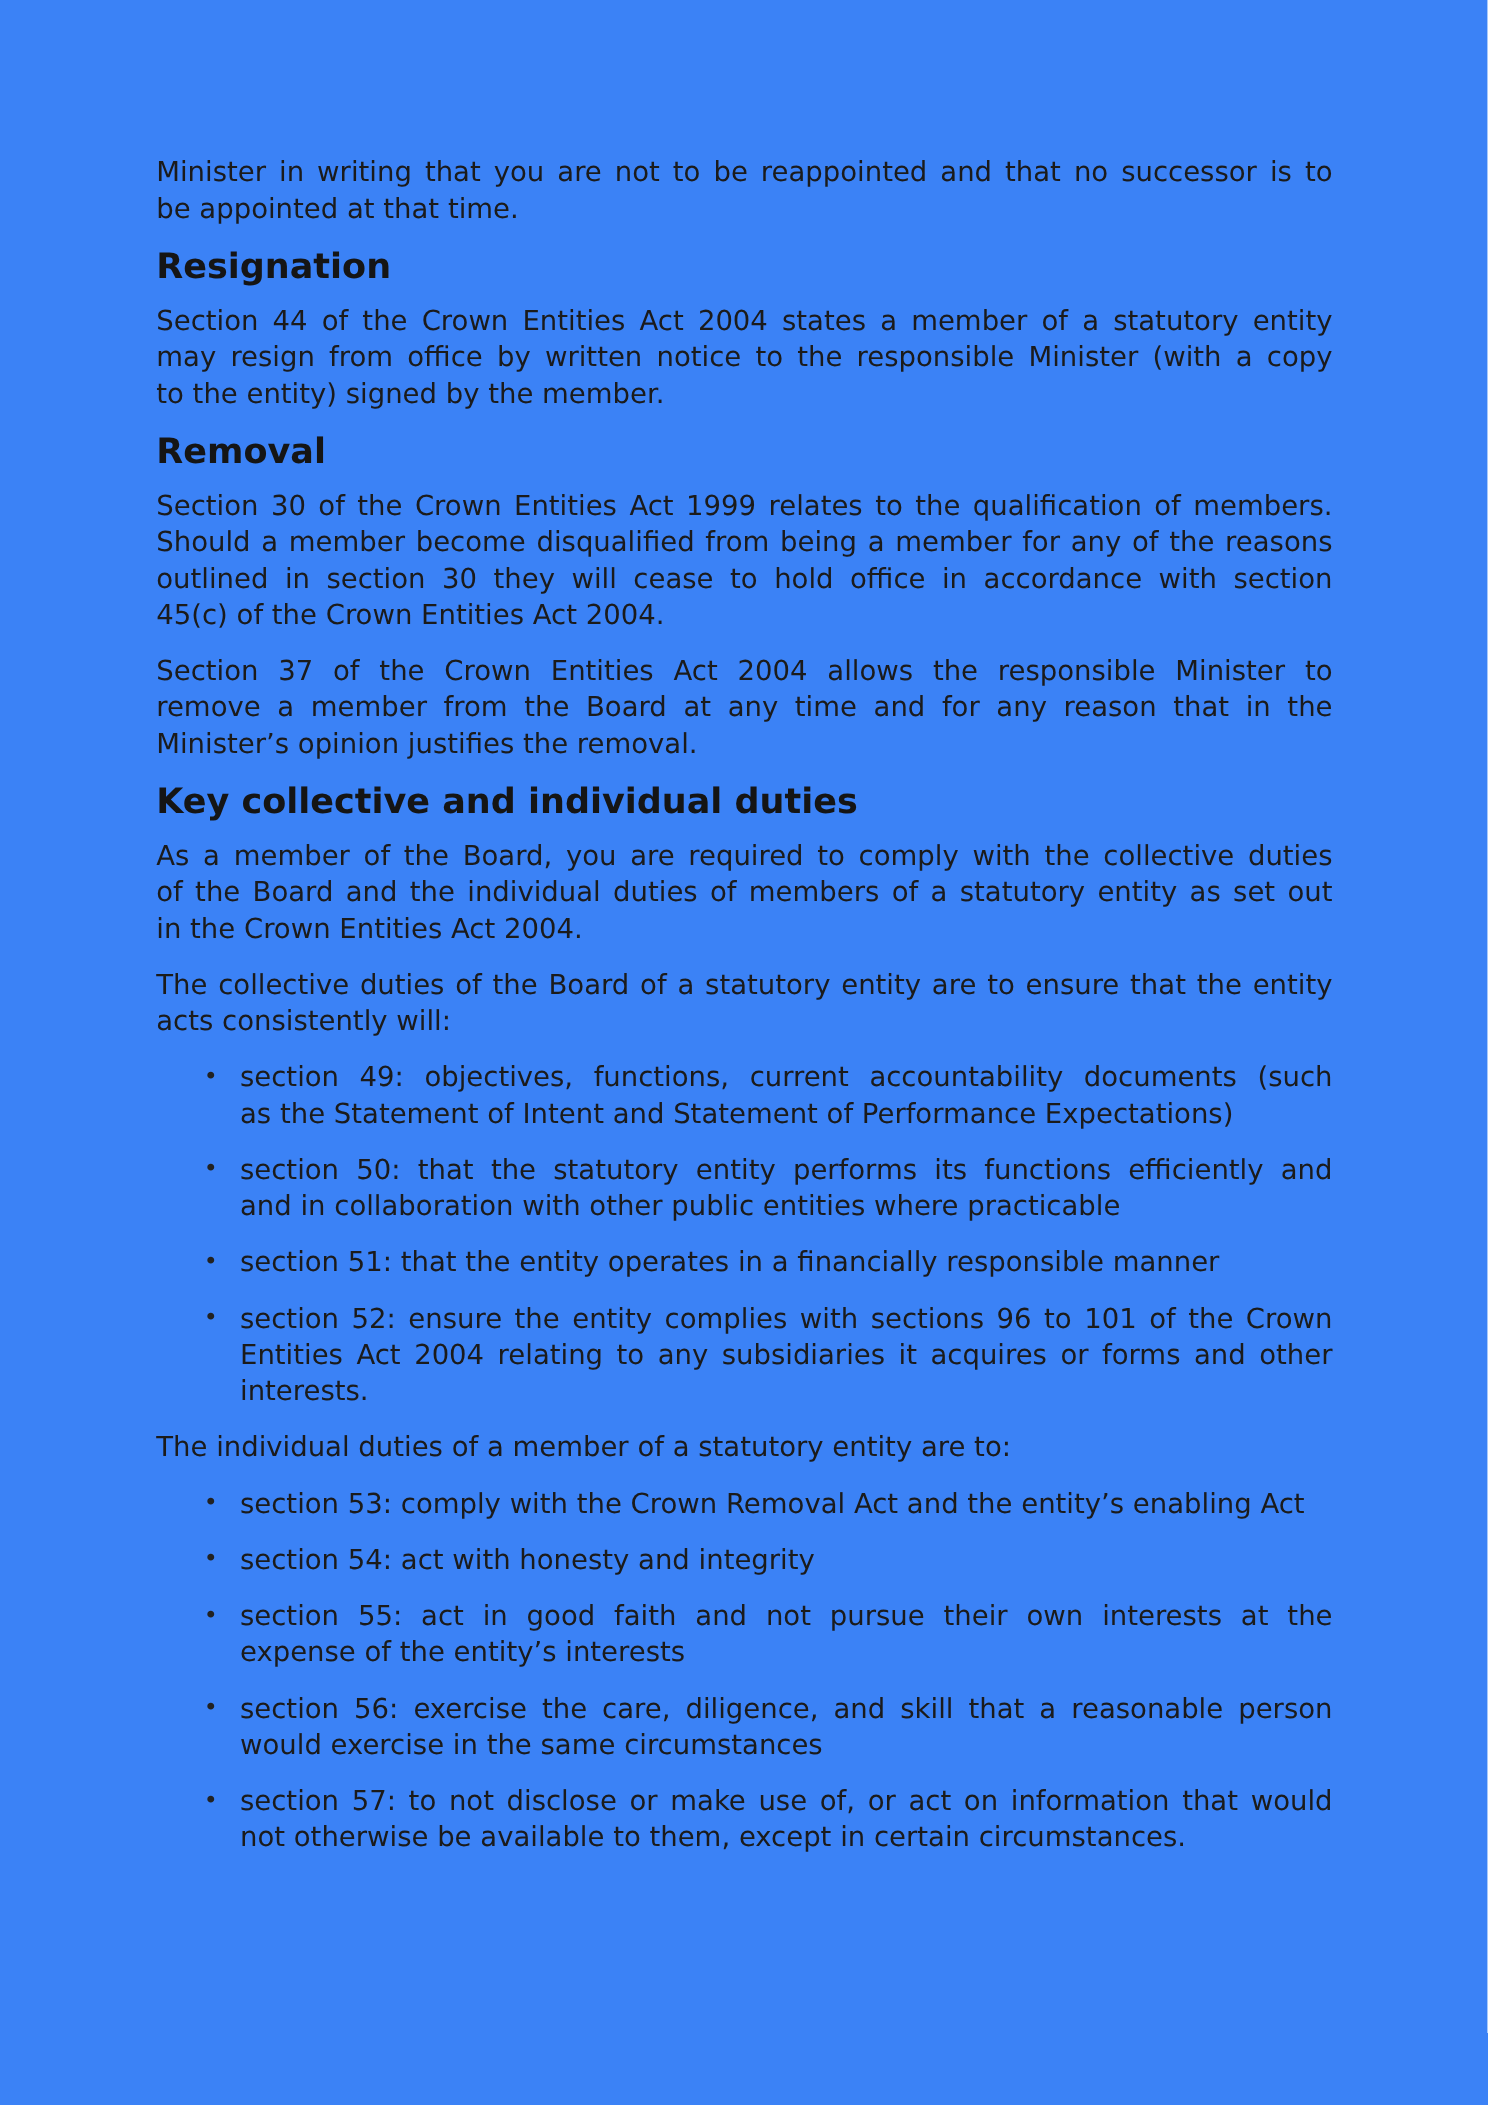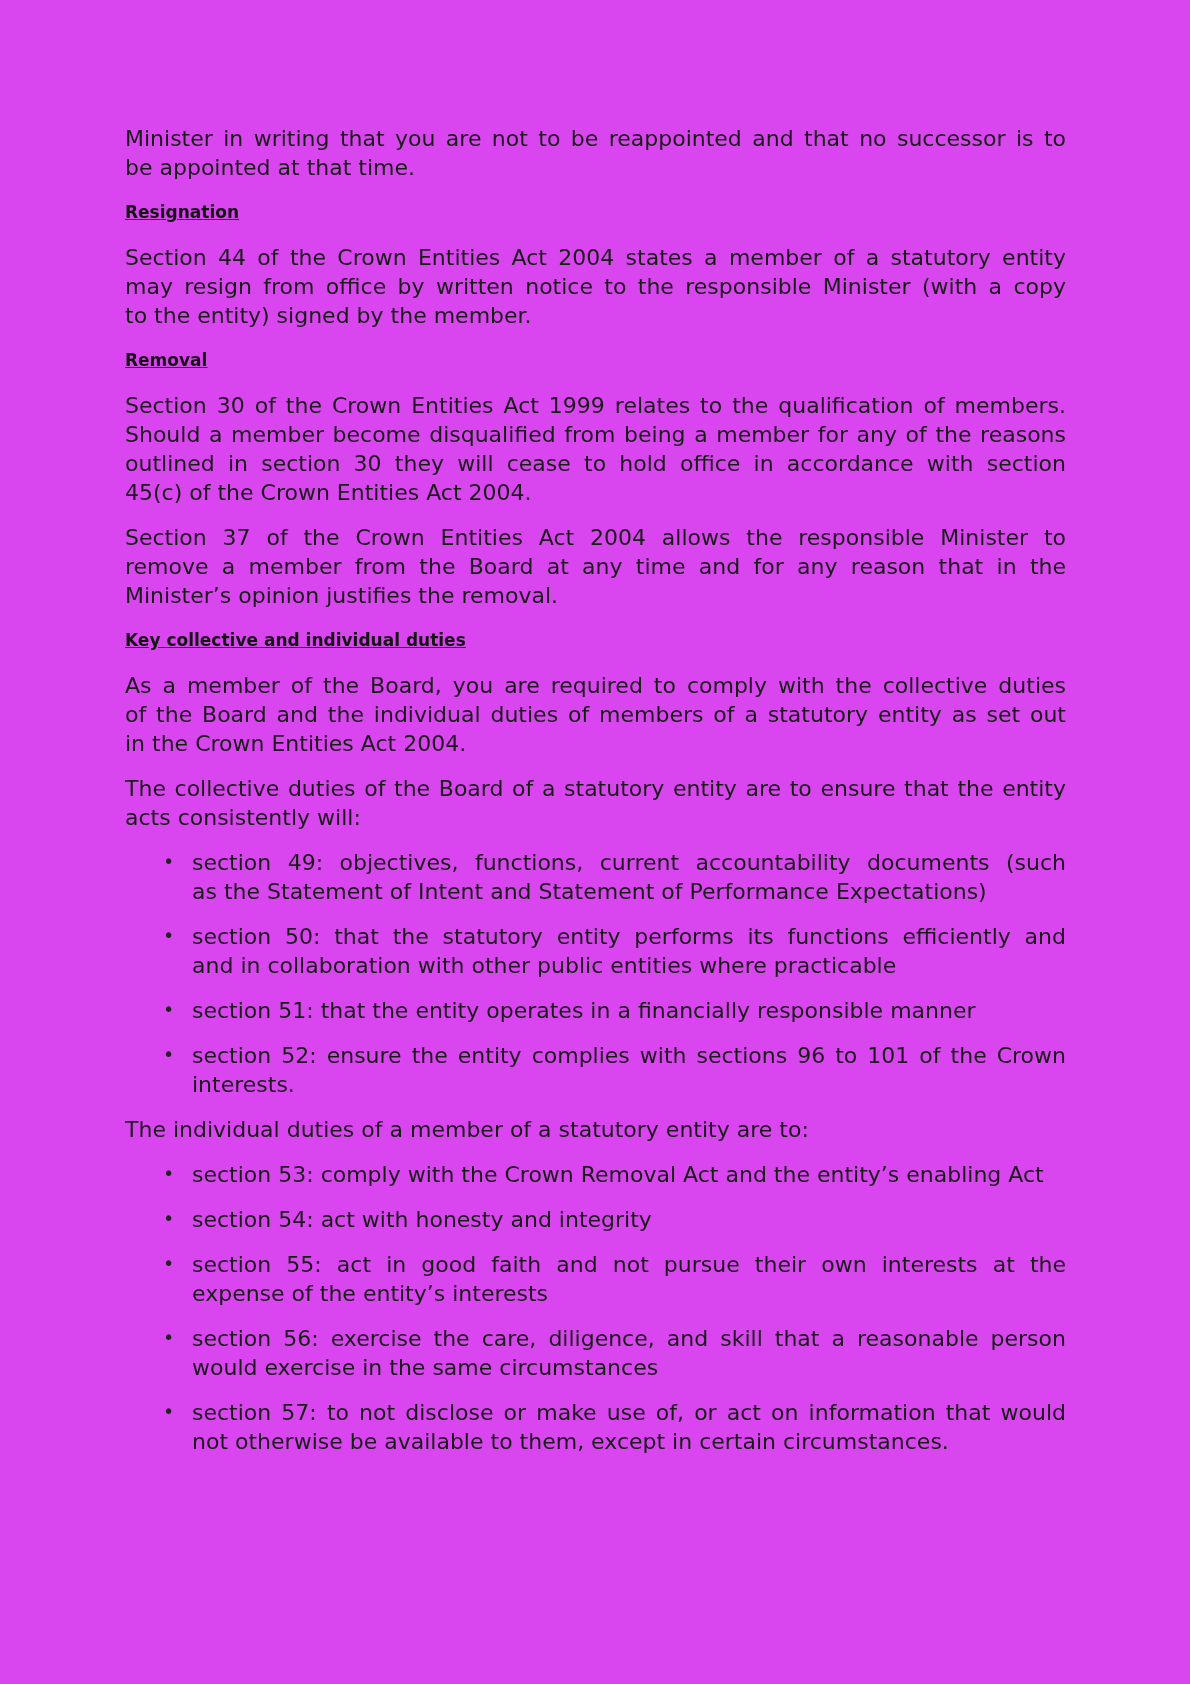--- a/index.html
+++ b/index.html
@@ -4,43 +4,42 @@
 <style>
   html, body {
     margin: 0;
     padding: 0;
     background: #ffffff;
   }
   .page {
     position: relative;
     width: 1190px;
     height: 1684px;
-    background: #d946ef;
+    background: #3b82f6;
     overflow: hidden;
     font-family: "DejaVu Sans", "Liberation Sans", sans-serif;
     color: #1b1b1b;
   }
   .content {
     position: absolute;
     left: 125px;
     top: 124px;
     width: 941px;
   }
   .para {
     font-size: 22px;
     line-height: 29px;
     margin: 0 0 16px 0;
   }
   .heading {
-    font-size: 17px;
+    font-size: 28px;
     line-height: 29px;
     font-weight: bold;
     margin: 0 0 16px 0;
     color: #151515;
-    text-decoration: underline;
   }
   .line { display: block; }
   .line.j {
     text-align: justify;
     text-align-last: justify;
   }
   ul.blist {
     list-style: none;
     margin: 0;
     padding: 0;
@@ -109,20 +108,21 @@
           <span class="line j">section 50: that the statutory entity performs its functions efficiently and</span>
           <span class="line">and in collaboration with other public entities where practicable</span>
         </li>
         <li class="bitem">
           <span class="bullet">•</span>
           <span class="line">section 51: that the entity operates in a financially responsible manner</span>
         </li>
         <li class="bitem">
           <span class="bullet">•</span>
           <span class="line j">section 52: ensure the entity complies with sections 96 to 101 of the Crown</span>
+          <span class="line j">Entities Act 2004 relating to any subsidiaries it acquires or forms and other</span>
           <span class="line">interests.</span>
         </li>
       </ul>
       <p class="para">
         <span class="line">The individual duties of a member of a statutory entity are to:</span>
       </p>
       <ul class="blist">
         <li class="bitem">
           <span class="bullet">•</span>
           <span class="line">section 53: comply with the Crown Removal Act and the entity’s enabling Act</span>

